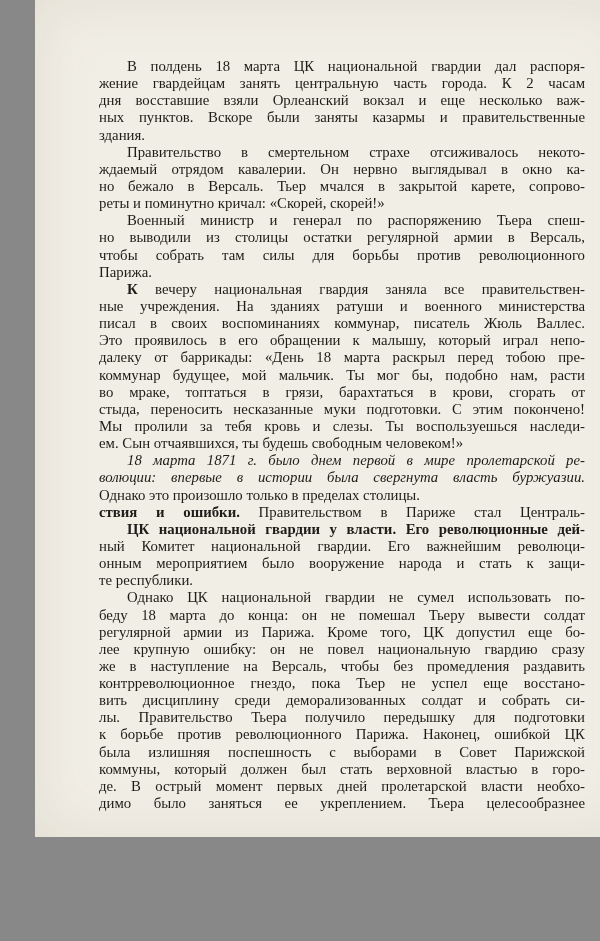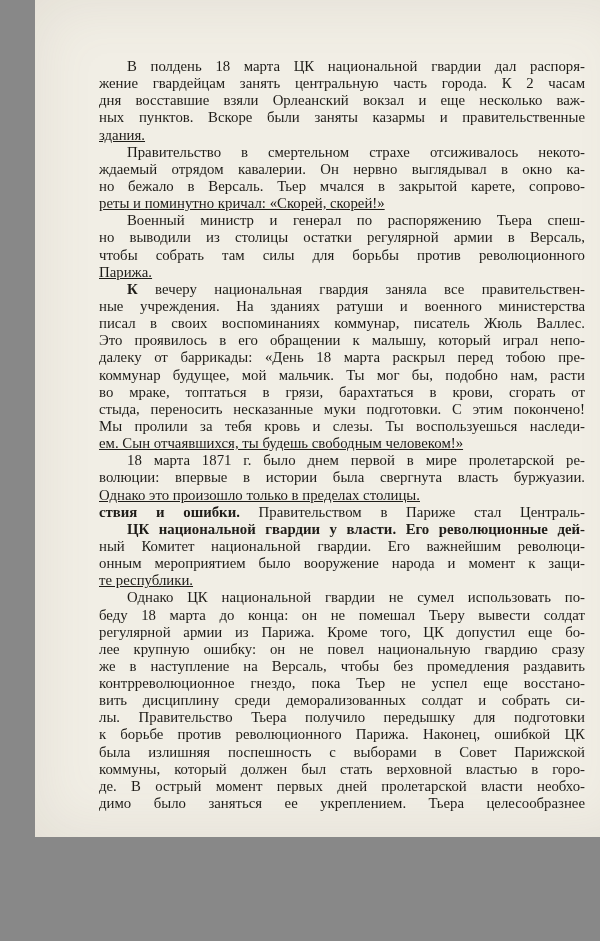--- a/index.html
+++ b/index.html
@@ -19,25 +19,25 @@
   }
   .line{
     font-size:14.8px;
     line-height:17.15px;
     height:17.15px;
     overflow:hidden;
     text-align:justify;
     text-align-last:justify;
     white-space:normal;
   }
-  .line.end{ text-align-last:left;text-decoration:underline; }
+  .line.end{ text-align-last:left; }
   .line.indent{ text-indent:28px; }
   .seg-normal{ font-style:normal; font-weight:normal; }
   .seg-bold{ font-weight:bold; }
-  .seg-italic{ }
+  .seg-italic{ font-style:italic; }
   .page-number{
     position:absolute;
     left:66px; top:858px;
     font-size:11px;
     color:#0f172a;
     text-decoration:underline;
   }
   .ink-mark{
     position:absolute;
     left:582px; top:797px;
@@ -72,21 +72,21 @@
       <div class="line"><span class="seg-normal">во мраке, топтаться в грязи, барахтаться в крови, сгорать от</span></div>
       <div class="line"><span class="seg-normal">стыда, переносить несказанные муки подготовки. С этим покончено!</span></div>
       <div class="line"><span class="seg-normal">Мы пролили за тебя кровь и слезы. Ты воспользуешься наследи-</span></div>
       <div class="line end"><span class="seg-normal">ем. Сын отчаявшихся, ты будешь свободным человеком!»</span></div>
       <div class="line indent"><span class="seg-italic">18 марта 1871 г. было днем первой в мире пролетарской ре-</span></div>
       <div class="line"><span class="seg-italic">волюции: впервые в истории была свергнута власть буржуазии.</span></div>
       <div class="line end"><span class="seg-normal">Однако это произошло только в пределах столицы.</span></div>
       <div class="line"><span class="seg-bold">ствия и ошибки.</span><span class="seg-normal"> Правительством в Париже стал Централь-</span></div>
       <div class="line indent"><span class="seg-bold">ЦК национальной гвардии у власти. Его революционные дей-</span></div>
       <div class="line"><span class="seg-normal">ный Комитет национальной гвардии. Его важнейшим революци-</span></div>
-      <div class="line"><span class="seg-normal">онным мероприятием было вооружение народа и момент к защи-</span></div>
+      <div class="line"><span class="seg-normal">онным мероприятием было вооружение народа и стать к защи-</span></div>
       <div class="line end"><span class="seg-normal">те республики.</span></div>
       <div class="line indent"><span class="seg-normal">Однако ЦК национальной гвардии не сумел использовать по-</span></div>
       <div class="line"><span class="seg-normal">беду 18 марта до конца: он не помешал Тьеру вывести солдат</span></div>
       <div class="line"><span class="seg-normal">регулярной армии из Парижа. Кроме того, ЦК допустил еще бо-</span></div>
       <div class="line"><span class="seg-normal">лее крупную ошибку: он не повел национальную гвардию сразу</span></div>
       <div class="line"><span class="seg-normal">же в наступление на Версаль, чтобы без промедления раздавить</span></div>
       <div class="line"><span class="seg-normal">контрреволюционное гнездо, пока Тьер не успел еще восстано-</span></div>
       <div class="line"><span class="seg-normal">вить дисциплину среди деморализованных солдат и собрать си-</span></div>
       <div class="line"><span class="seg-normal">лы. Правительство Тьера получило передышку для подготовки</span></div>
       <div class="line"><span class="seg-normal">к борьбе против революционного Парижа. Наконец, ошибкой ЦК</span></div>

